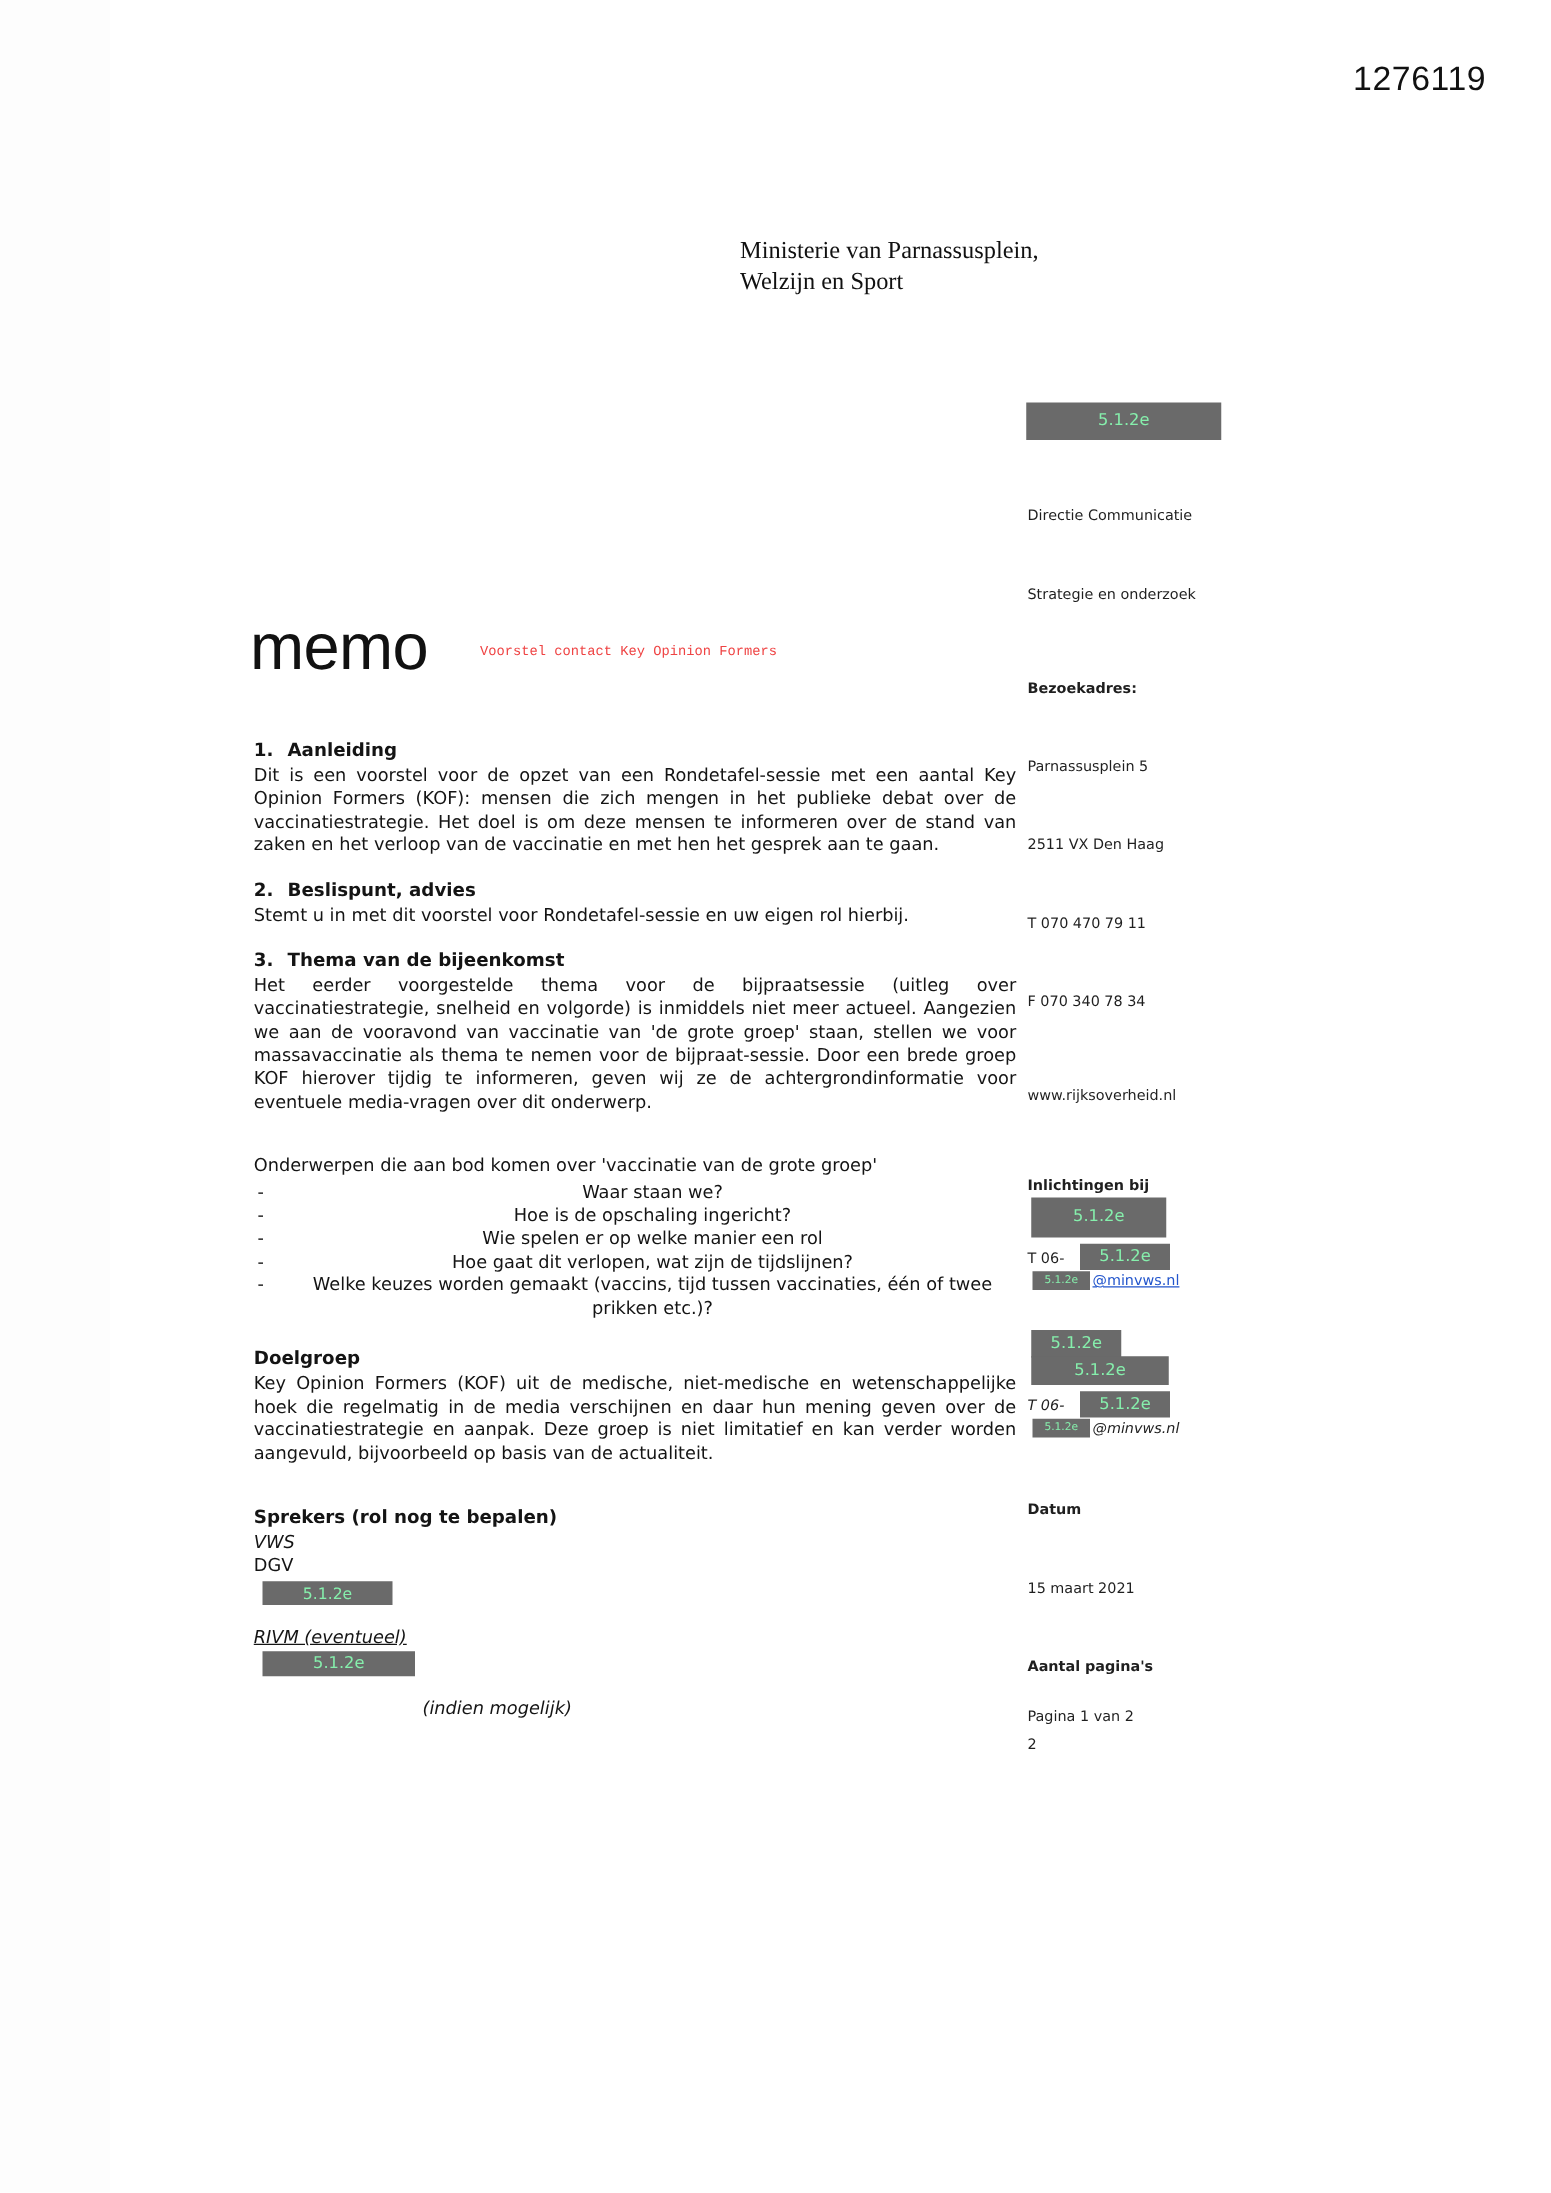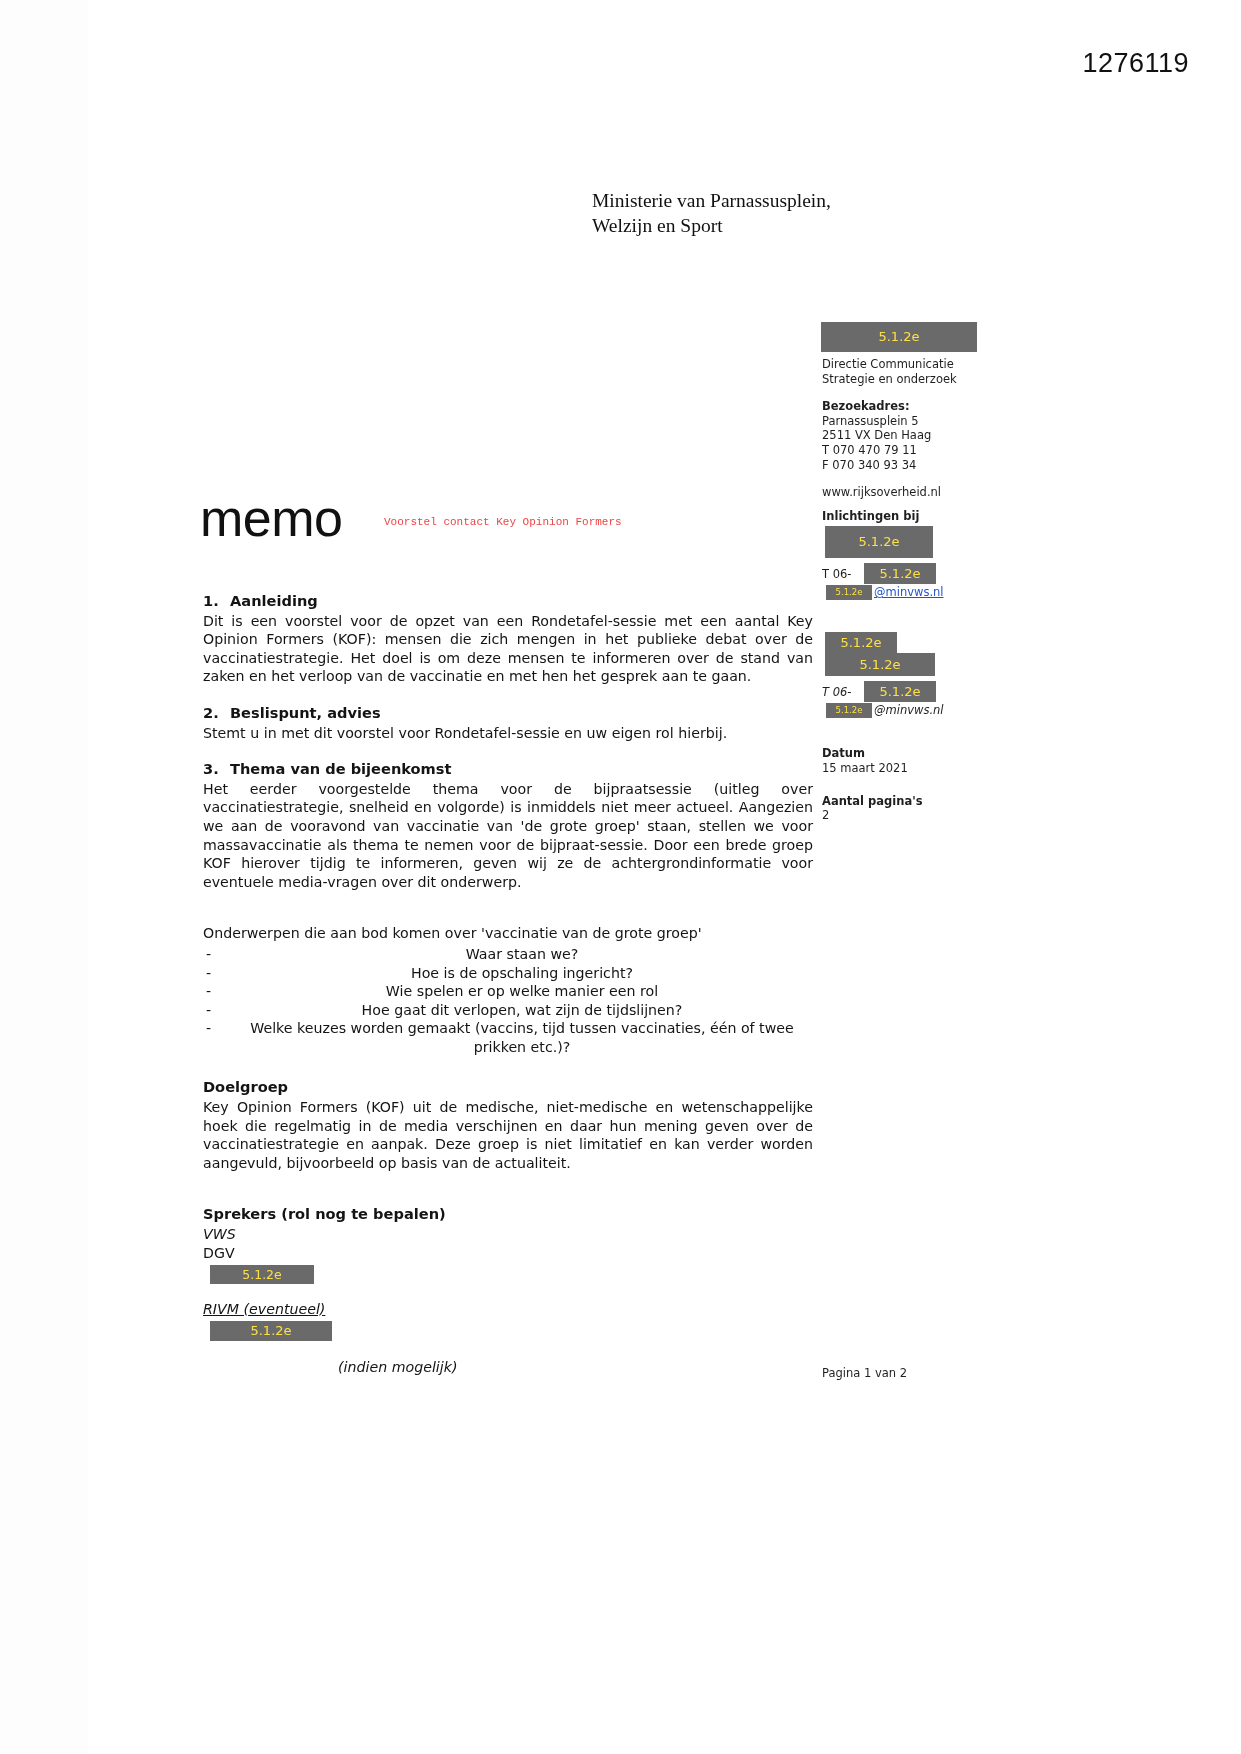--- a/index.html
+++ b/index.html
@@ -78,21 +78,21 @@
     top: 516px;
     font-family: Liberation Mono, monospace;
     font-size: 11px;
     color: #ef4444;
     white-space: nowrap;
   }
 
   
   .redact {
     background: #6a6a6a;
-    color: #fde047;
+    color: #86efac;
     display: inline-block;
     text-align: center;
     font-family: "DejaVu Sans", sans-serif;
     line-height: 1;
   }
 
   
   .sidebar {
     position: absolute;
     left: 822px;
@@ -102,21 +102,21 @@
     font-size: 11.5px;
     line-height: 14.6px;
     color: #1f1f1f;
   }
   .sb-bold {
     font-weight: bold;
   }
   .sb-gap {
     height: 13px;
   }
-  .sb-line { white-space: nowrap; }
+  .sb-line { white-space: nowrap; margin-top: 48px; }
 
   .redact-top {
     width: 156px;
     height: 30px;
     line-height: 30px;
     font-size: 13px;
     margin-bottom: 5px;
     margin-left: -1px;
   }
 
@@ -315,21 +315,21 @@
 
     <div class="sb-line">Directie Communicatie</div>
     <div class="sb-line">Strategie en onderzoek</div>
 
     <div class="sb-gap"></div>
 
     <div class="sb-line sb-bold">Bezoekadres:</div>
     <div class="sb-line">Parnassusplein 5</div>
     <div class="sb-line">2511 VX  Den Haag</div>
     <div class="sb-line">T  070 470 79 11</div>
-    <div class="sb-line">F  070 340 93 34</div>
+    <div class="sb-line">F  070 340 78 34</div>
 
     <div class="sb-gap"></div>
 
     <div class="sb-line">www.rijksoverheid.nl</div>
 
     <div style="height:9px"></div>
 
     <div class="sb-line sb-bold">Inlichtingen bij</div>
 
     

